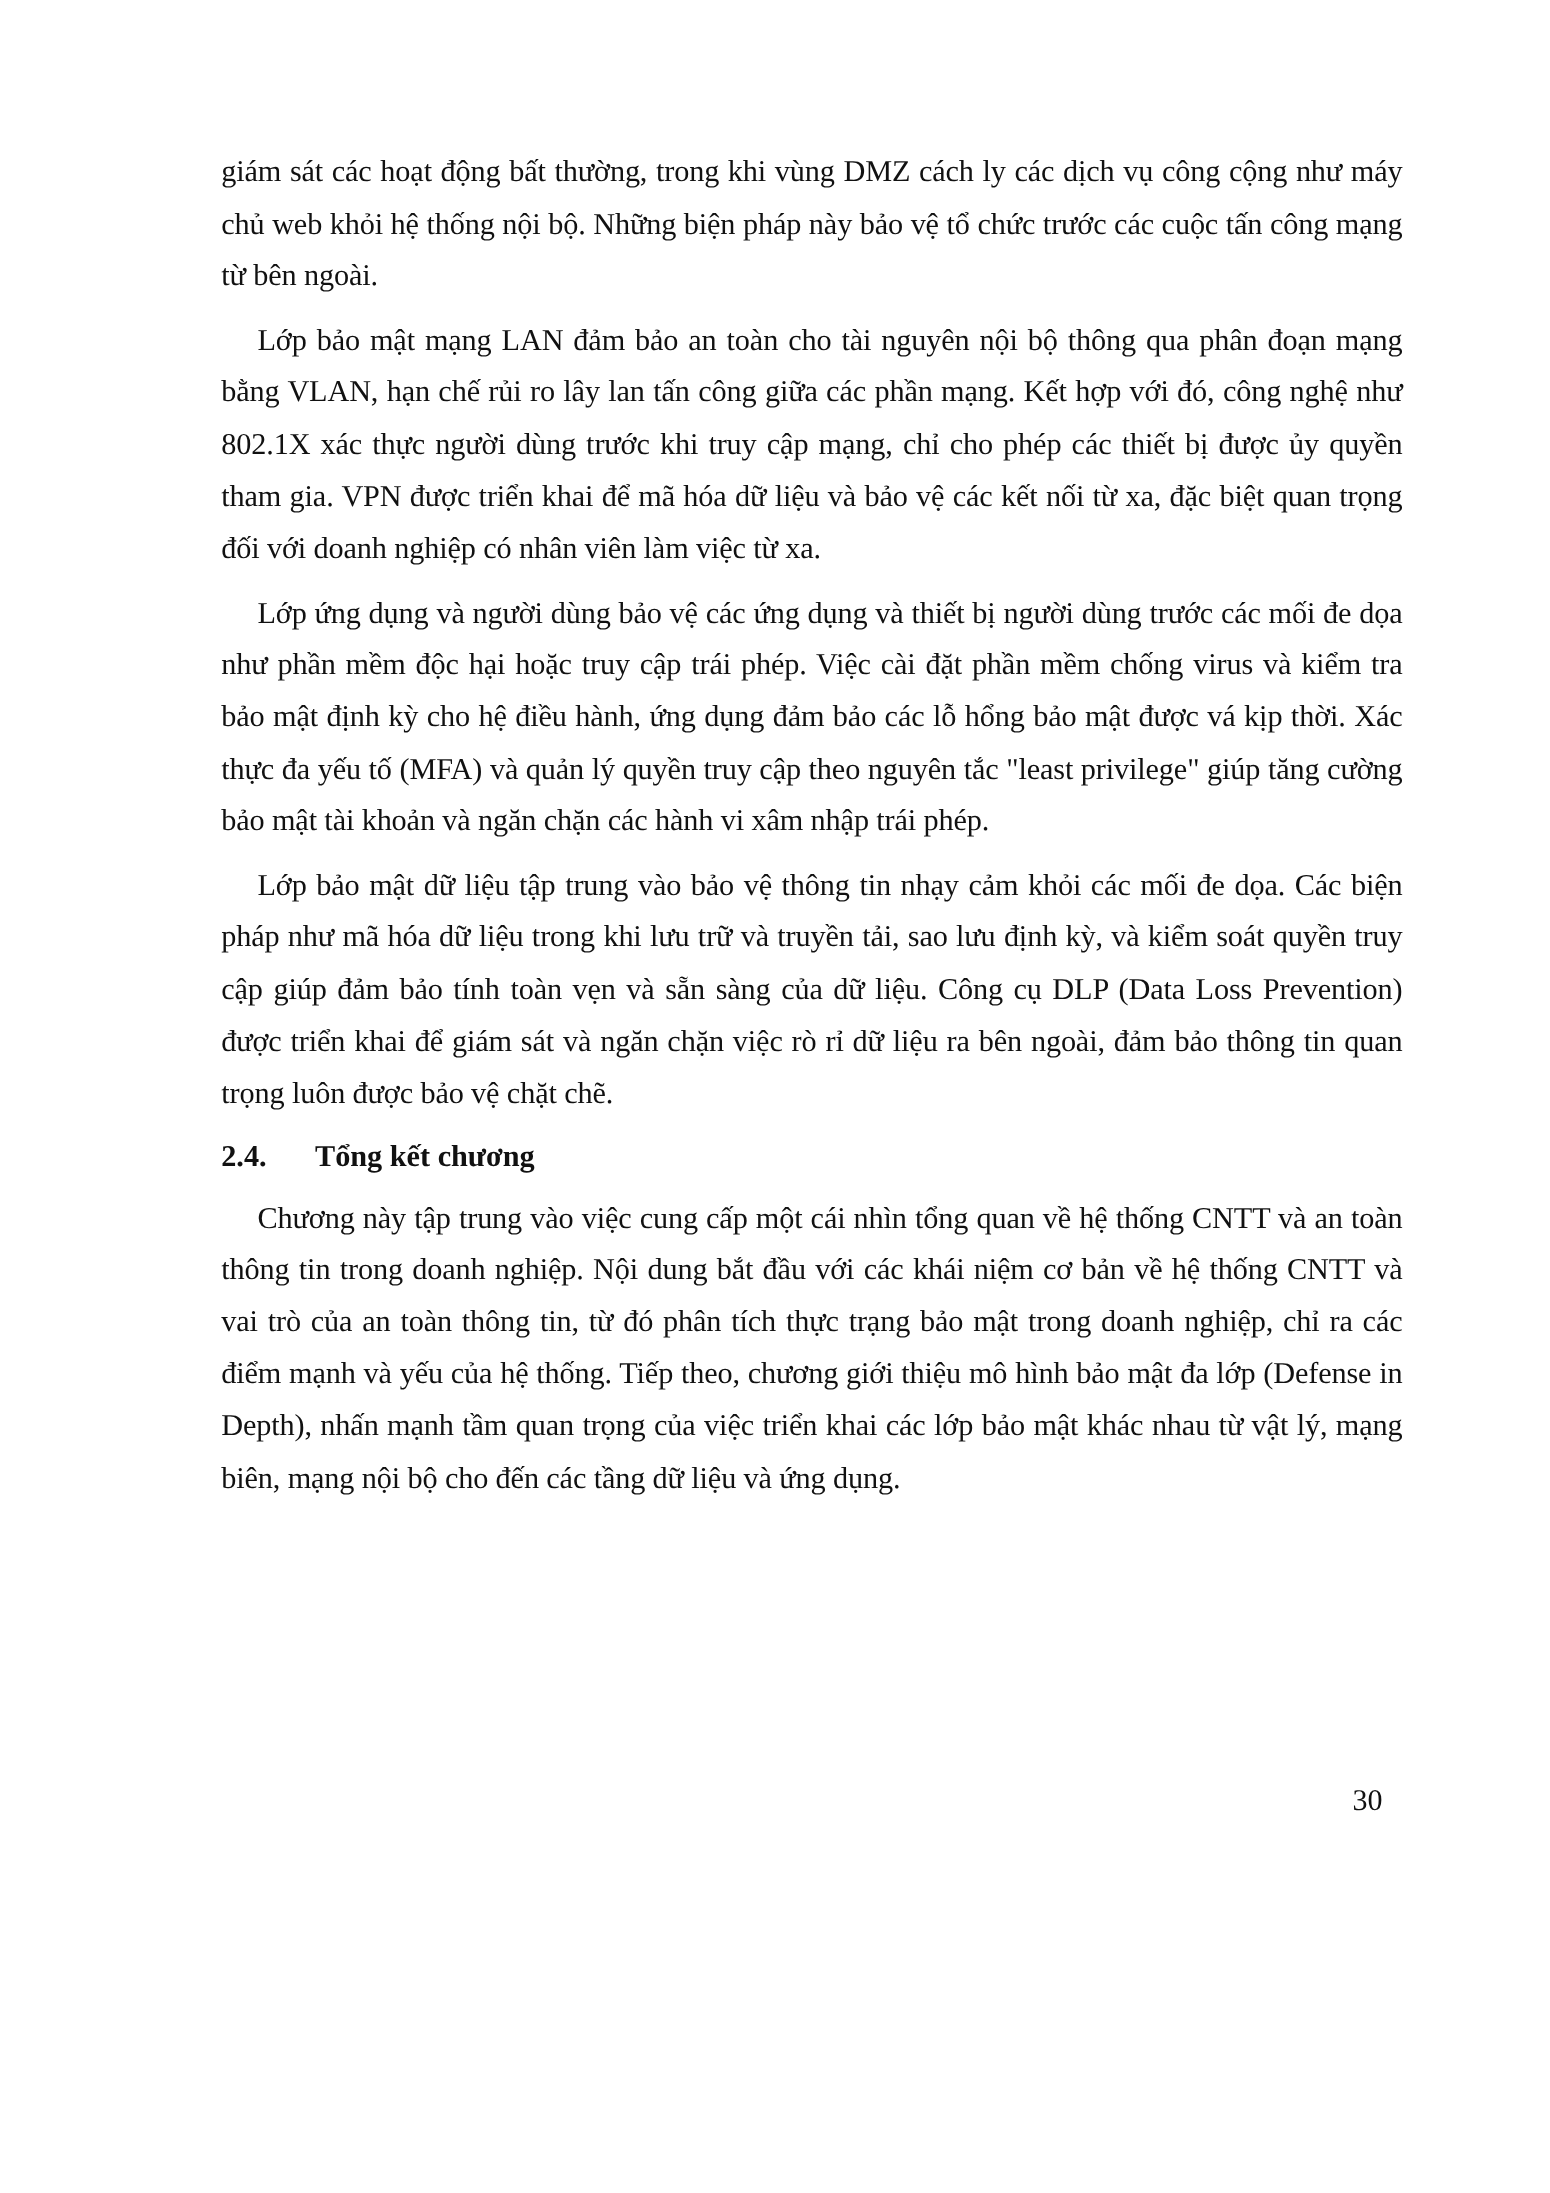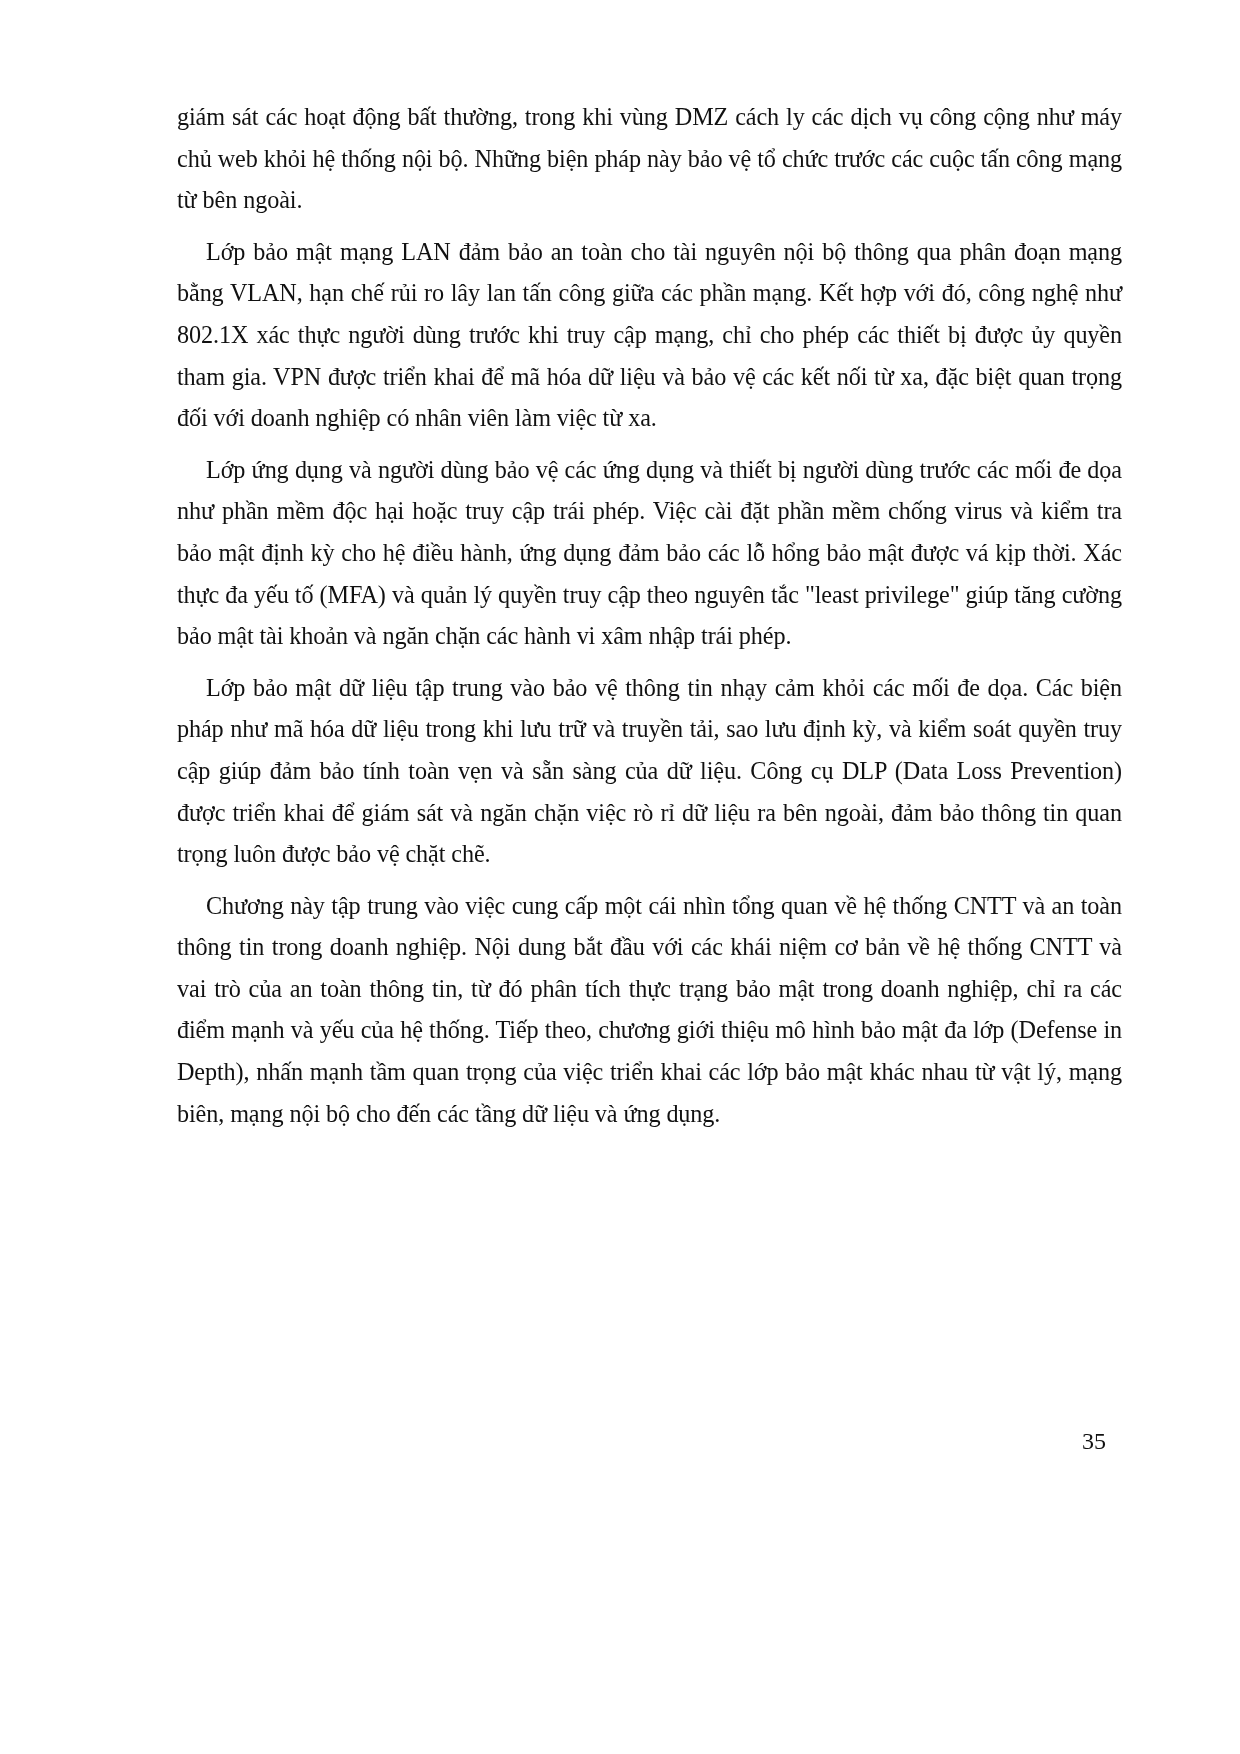--- a/index.html
+++ b/index.html
@@ -11,21 +11,21 @@
       width: 1240px;
       height: 1754px;
       position: relative;
       overflow: hidden;
       font-family: "Liberation Serif", "DejaVu Serif", serif;
       color: #111111;
     }
     .page {
       position: absolute;
       left: 177px;
-      top: 96px;
+      top: 117px;
       width: 945px;
     }
     .para {
       margin: 0 0 10px 0;
       font-size: 24.2px;
       line-height: 41.6px;
       text-align: justify;
       text-indent: 29px;
       letter-spacing: -0.1px;
     }
@@ -54,17 +54,21 @@
   </style>
 </head>
 <body>
 
 <div class="page">
   <p class="para cont">giám sát các hoạt động bất thường, trong khi vùng DMZ cách ly các dịch vụ công cộng như máy chủ web khỏi hệ thống nội bộ. Những biện pháp này bảo vệ tổ chức trước các cuộc tấn công mạng từ bên ngoài.</p>
   <p class="para">Lớp bảo mật mạng LAN đảm bảo an toàn cho tài nguyên nội bộ thông qua phân đoạn mạng bằng VLAN, hạn chế rủi ro lây lan tấn công giữa các phần mạng. Kết hợp với đó, công nghệ như 802.1X xác thực người dùng trước khi truy cập mạng, chỉ cho phép các thiết bị được ủy quyền tham gia. VPN được triển khai để mã hóa dữ liệu và bảo vệ các kết nối từ xa, đặc biệt quan trọng đối với doanh nghiệp có nhân viên làm việc từ xa.</p>
   <p class="para">Lớp ứng dụng và người dùng bảo vệ các ứng dụng và thiết bị người dùng trước các mối đe dọa như phần mềm độc hại hoặc truy cập trái phép. Việc cài đặt phần mềm chống virus và kiểm tra bảo mật định kỳ cho hệ điều hành, ứng dụng đảm bảo các lỗ hổng bảo mật được vá kịp thời. Xác thực đa yếu tố (MFA) và quản lý quyền truy cập theo nguyên tắc "least privilege" giúp tăng cường bảo mật tài khoản và ngăn chặn các hành vi xâm nhập trái phép.</p>
   <p class="para">Lớp bảo mật dữ liệu tập trung vào bảo vệ thông tin nhạy cảm khỏi các mối đe dọa. Các biện pháp như mã hóa dữ liệu trong khi lưu trữ và truyền tải, sao lưu định kỳ, và kiểm soát quyền truy cập giúp đảm bảo tính toàn vẹn và sẵn sàng của dữ liệu. Công cụ DLP (Data Loss Prevention) được triển khai để giám sát và ngăn chặn việc rò rỉ dữ liệu ra bên ngoài, đảm bảo thông tin quan trọng luôn được bảo vệ chặt chẽ.</p>
 
+  <h2 class="heading">
+    <span class="num">2.4.</span>
+    <span class="title">Tổng kết chương</span>
+  </h2>
 
   <p class="para">Chương này tập trung vào việc cung cấp một cái nhìn tổng quan về hệ thống CNTT và an toàn thông tin trong doanh nghiệp. Nội dung bắt đầu với các khái niệm cơ bản về hệ thống CNTT và vai trò của an toàn thông tin, từ đó phân tích thực trạng bảo mật trong doanh nghiệp, chỉ ra các điểm mạnh và yếu của hệ thống. Tiếp theo, chương giới thiệu mô hình bảo mật đa lớp (Defense in Depth), nhấn mạnh tầm quan trọng của việc triển khai các lớp bảo mật khác nhau từ vật lý, mạng biên, mạng nội bộ cho đến các tầng dữ liệu và ứng dụng.</p>
 </div>
 
-<div class="page-number">35</div>
+<div class="page-number">30</div>
 
 </body></html>

